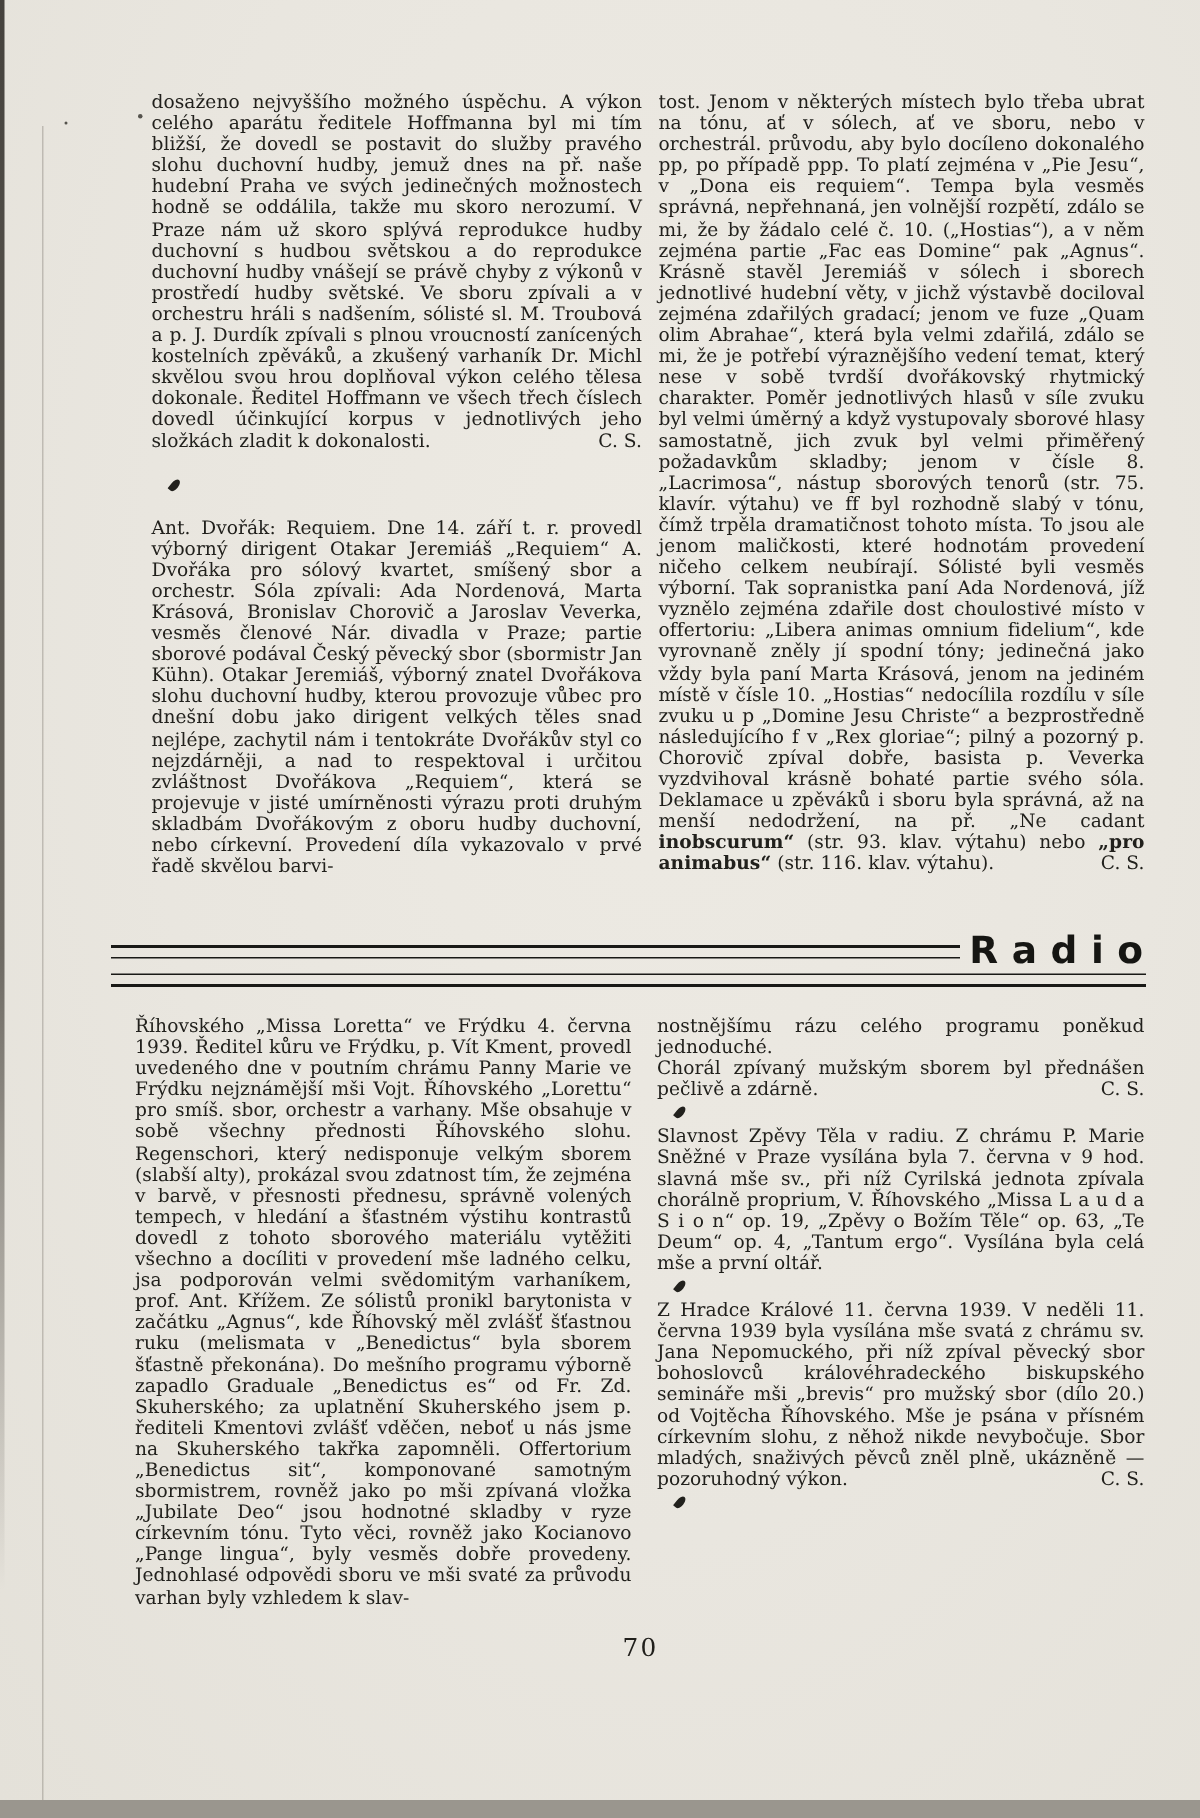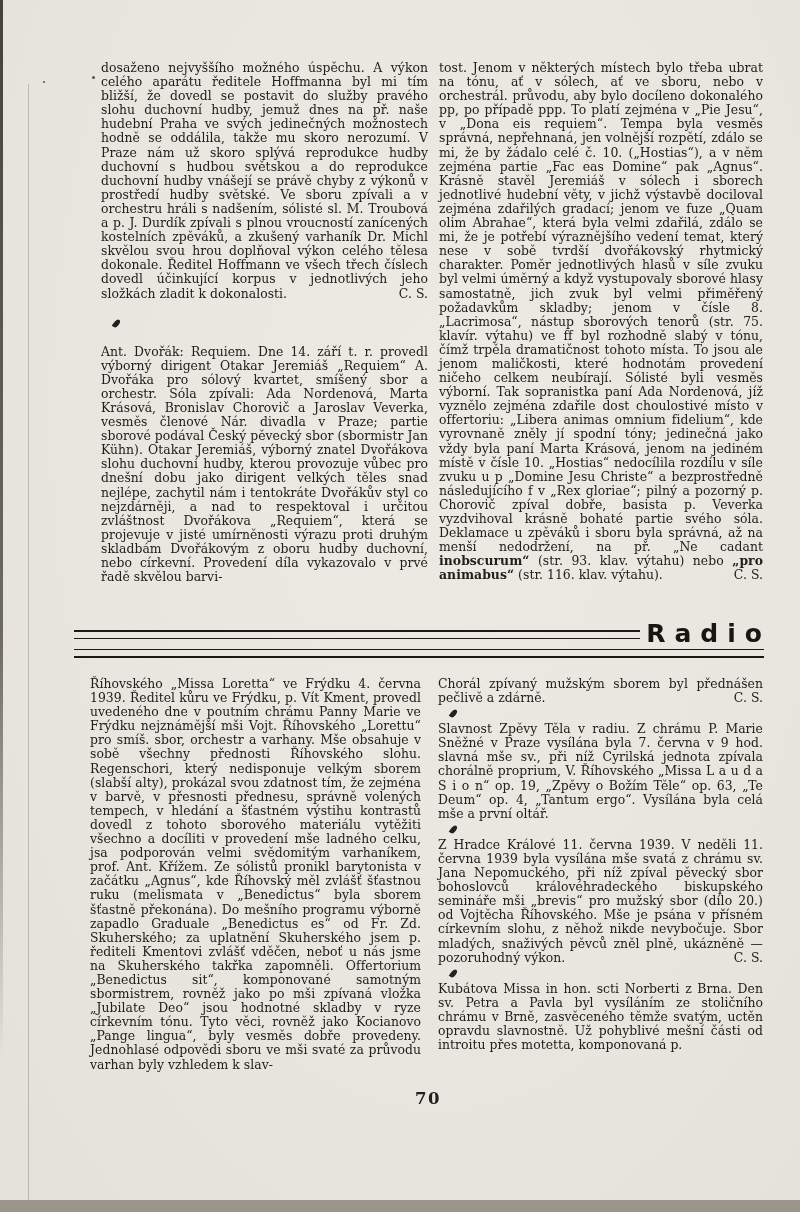--- a/index.html
+++ b/index.html
@@ -64,21 +64,21 @@
   .radio-word {
     position: absolute; right: 0; top: -2px;
     font-family: "DejaVu Sans", sans-serif;
     font-weight: bold; font-size: 25px; line-height: 28px;
     letter-spacing: 9px; margin-right: -7px;
     color: #161613;
   }
 
   .page-number {
     position: absolute; left: 415px; top: 1089px;
-    font-weight: bold; font-size: 16.5px; letter-spacing: 1.5px;
+    font-weight: normal; font-size: 16.5px; letter-spacing: 1.5px;
   }
 </style>
 </head>
 <body>
 
 <div class="page">
 
   <div class="edge-strip"></div>
   <div class="fold-line"></div>
   <div class="speck" style="left:92px; top:76px; width:3px; height:3px;"></div>
@@ -98,24 +98,24 @@
     <div class="rule-pair short"></div>
     <div class="radio-word">Radio</div>
     <div class="rule-pair full"></div>
   </div>
 
   <div class="col radio-left">
     <p class="para"><b class="lead">Říhovského „Missa Loretta“ ve Frýdku 4. června 1939.</b> <span>Ředitel kůru ve Frýdku, p. Vít Kment, provedl uvedeného dne v poutním chrámu Panny Marie ve Frýdku nejznámější mši Vojt. Říhovského „Lorettu“ pro smíš. sbor, orchestr a varhany. Mše obsahuje v sobě všechny přednosti Říhovského slohu. Regenschori, který nedisponuje velkým sborem (slabší alty), prokázal svou zdatnost tím, že zejména v barvě, v přesnosti přednesu, správně volených tempech, v hledání a šťastném výstihu kontrastů dovedl z tohoto sborového materiálu vytěžiti všechno a docíliti v provedení mše ladného celku, jsa podporován velmi svědomitým varhaníkem, prof. Ant. Křížem. Ze sólistů pronikl barytonista v začátku „Agnus“, kde Říhovský měl zvlášť šťastnou ruku (melismata v „Benedictus“ byla sborem šťastně překonána). Do mešního programu výborně zapadlo Graduale „Benedictus es“ od Fr. Zd. Skuherského; za uplatnění Skuherského jsem p. řediteli Kmentovi zvlášť vděčen, neboť u nás jsme na Skuherského takřka zapomněli. Offertorium „Benedictus sit“, komponované samotným sbormistrem, rovněž jako po mši zpívaná vložka „Jubilate Deo“ jsou hodnotné skladby v ryze církevním tónu. Tyto věci, rovněž jako Kocianovo „Pange lingua“, byly vesměs dobře provedeny. Jednohlasé odpovědi sboru ve mši svaté za průvodu varhan byly vzhledem k slav-</span></p>
   </div>
 
   <div class="col radio-right">
+    <p class="para"><span>nostnějšímu rázu celého programu poněkud jednoduché.</span></p>
     <p class="para"><span>Chorál zpívaný mužským sborem byl přednášen pečlivě a zdárně.</span><span class="sig">C. S.</span></p>
     <div class="orn-row"><span class="orn"></span></div>
     <p class="para"><b class="lead">Slavnost Zpěvy Těla v radiu.</b> <span>Z chrámu P. Marie Sněžné v Praze vysílána byla 7. června v 9 hod. slavná mše sv., při níž Cyrilská jednota zpívala chorálně proprium, V. Říhovského „Missa L a u d a S i o n“ op. 19, „Zpěvy o Božím Těle“ op. 63, „Te Deum“ op. 4, „Tantum ergo“. Vysílána byla celá mše a první oltář.</span></p>
     <div class="orn-row"><span class="orn"></span></div>
     <p class="para"><b class="lead">Z Hradce Králové 11. června 1939.</b> <span>V neděli 11. června 1939 byla vysílána mše svatá z chrámu sv. Jana Nepomuckého, při níž zpíval pěvecký sbor bohoslovců královéhradeckého biskupského semináře mši „brevis“ pro mužský sbor (dílo 20.) od Vojtěcha Říhovského. Mše je psána v přísném církevním slohu, z něhož nikde nevybočuje. Sbor mladých, snaživých pěvců zněl plně, ukázněně — pozoruhodný výkon.</span><span class="sig">C. S.</span></p>
     <div class="orn-row"><span class="orn"></span></div>
-    <p class="para"><b class="lead">Kubátova Missa in hon. scti Norberti z Brna.</b> <span>Den sv. Petra a Pavla byl vysíláním ze stoličního chrámu v Brně, zasvěceného těmže svatým, uctěn opravdu slavnostně. Už pohyblivé mešní části od introitu přes motetta, komponovaná p.</span></p>
   </div>
 
   <div class="page-number">70</div>
 
 </div>
 
 </body></html>

